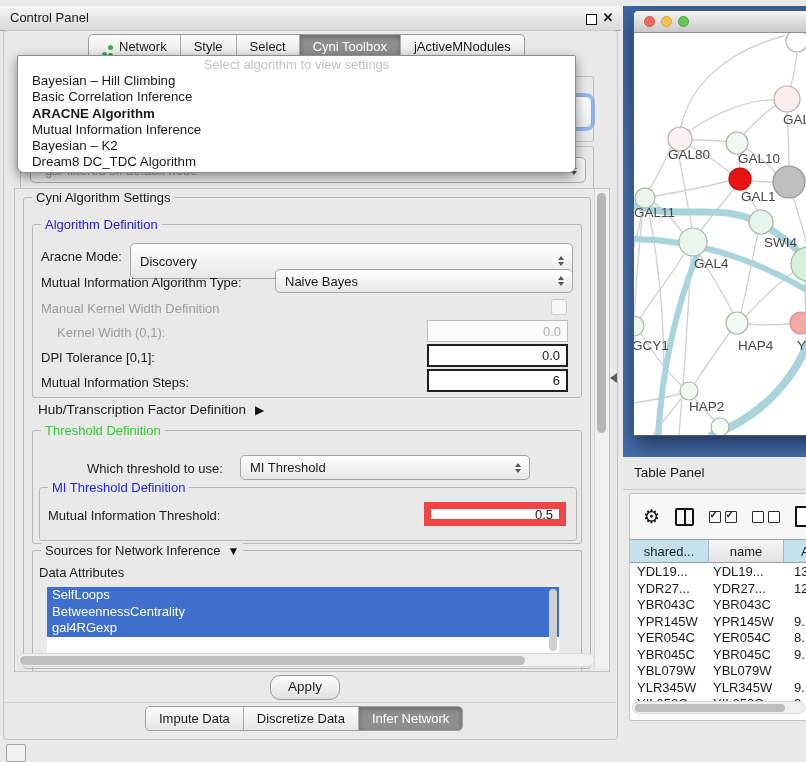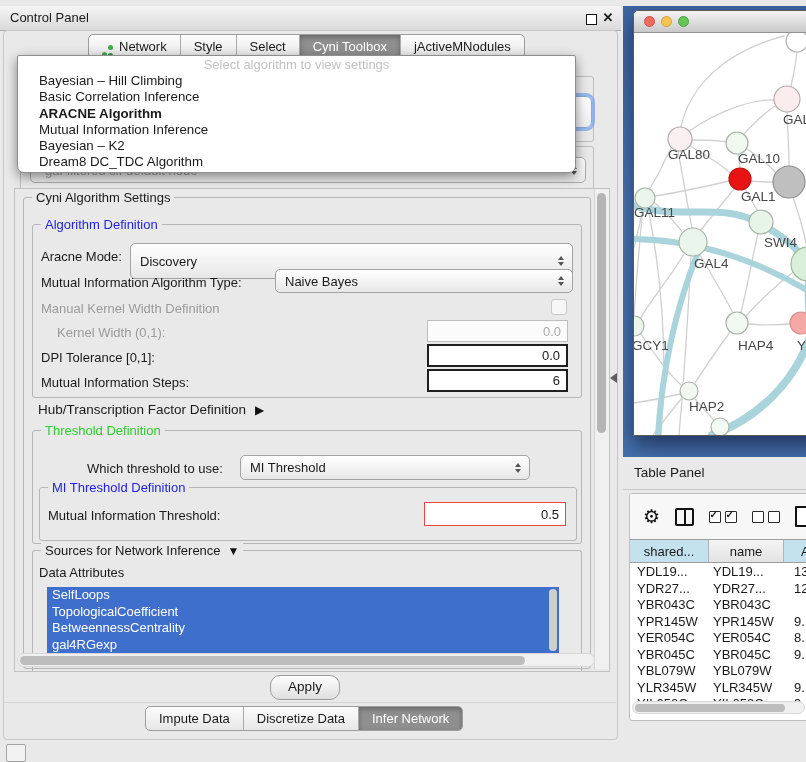--- a/index.html
+++ b/index.html
@@ -40,34 +40,34 @@
      background:linear-gradient(#FFF,#E9E9E9);display:flex;align-items:center;font-size:13px;color:#9C9C9C;padding-left:14px;box-sizing:border-box}
 
   .stepper{margin-left:auto;margin-right:8px;display:flex;flex-direction:column;gap:2px;align-items:center}
   .tri-up{width:0;height:0;border-left:3.5px solid transparent;border-right:3.5px solid transparent;border-bottom:4.5px solid #555}
   .tri-down{width:0;height:0;border-left:3.5px solid transparent;border-right:3.5px solid transparent;border-top:4.5px solid #555}
 
   
   #popup{left:17px;top:55px;width:557px;height:116px;background:#FFF;border:1px solid #8E8E8E;
     border-radius:2px 2px 7px 7px;box-shadow:0 4px 12px rgba(0,0,0,.45);z-index:40;overflow:hidden}
   #popup-placeholder{height:17px;line-height:18px;text-align:center;color:#C2C2C2;font-size:13px}
-  .popup-opt{height:16.3px;line-height:16.3px;padding-left:21px;font-size:13.3px;white-space:nowrap}
+  .popup-opt{height:16.3px;line-height:16.3px;padding-left:14px;font-size:13.3px;white-space:nowrap}
   .popup-opt.bold{font-weight:700}
 
   
   #scrollpane{left:14px;top:188px;width:594px;height:482px;border:1px solid #C2C2C2;background:#E9E9E9;overflow:hidden}
   .fieldset{position:absolute;border:1px solid #B6B6B6;border-radius:3px}
   .legend{position:absolute;top:-8px;left:8px;background:#E9E9E9;padding:0 4px;font-size:13px;line-height:15px;white-space:nowrap}
   .legend.blue{color:#2222E6}
   .legend.green{color:#2ECC2E}
   .lbl{position:absolute;font-size:13px;font-weight:400;white-space:nowrap}
   .lbl.gray{color:#9B9B9B}
   .combo{position:absolute;border:1px solid #A3A3A3;border-radius:5px;background:linear-gradient(#FFF,#E7E7E7);
     display:flex;align-items:center;font-size:13px;padding-left:9px;box-sizing:border-box}
-  .field{position:absolute;background:#FFF;border:1px solid #ef4444;font-size:13px;
+  .field{position:absolute;background:#FFF;border:7px solid #ef4444;font-size:13px;
     display:flex;align-items:center;justify-content:flex-end;padding-right:6px;box-sizing:border-box}
   .field.dark{border:2px solid #1F1F1F}
   .field.disabled{border:1px solid #BEBEBE;background:#FBFBFB;color:#ABABAB}
   .chk{position:absolute;width:14px;height:14px;border:1px solid #C8C8C8;border-radius:3px;background:#F7F7F7}
   #hub-row{position:absolute;font-size:13.5px;white-space:nowrap}
   #hub-row::after{content:"▶";margin-left:9px;font-size:12px;color:#111}
   #sources-legend::after{content:"▼";margin-left:7px;font-size:12px;color:#111}
   #attr-list{position:absolute;background:#FFF;overflow:hidden}
   .attr-item{height:16.6px;line-height:16.6px;padding-left:5px;background:#3E6FCC;color:#FFF;font-size:13px;white-space:nowrap}
   #attr-vscroll{position:absolute;width:8px;border-radius:4px;background:#CFCFCF}
@@ -227,21 +227,20 @@
         <span class="lbl" style="left:8px;top:20px">Mutual Information Threshold:</span>
         <div class="field" style="left:384px;top:14px;width:142px;height:24px">0.5</div>
       </div>
     </div>
 
     <div class="fieldset" style="left:8px;top:352px;width:548px;height:150px;border-bottom:none">
       <span class="legend" id="sources-legend">Sources for Network Inference</span>
       <span class="lbl" style="left:6px;top:14px">Data Attributes</span>
       <div id="attr-list" style="left:14px;top:36px;width:512px;height:67px">
           <div class="attr-item">SelfLoops</div>
-          <div class="attr-item">TopologicalCoefficient</div>
           <div class="attr-item">BetweennessCentrality</div>
           <div class="attr-item">gal4RGexp</div>
         </div>
       <div id="attr-vscroll" style="left:516px;top:38px;height:62px"></div>
     </div>
   </div>
 
   <div class="vtrack" style="right:0;top:0;width:14px;height:480px">
     <div class="vthumb" style="left:2px;top:4px;width:9px;height:240px"></div>
   </div>

